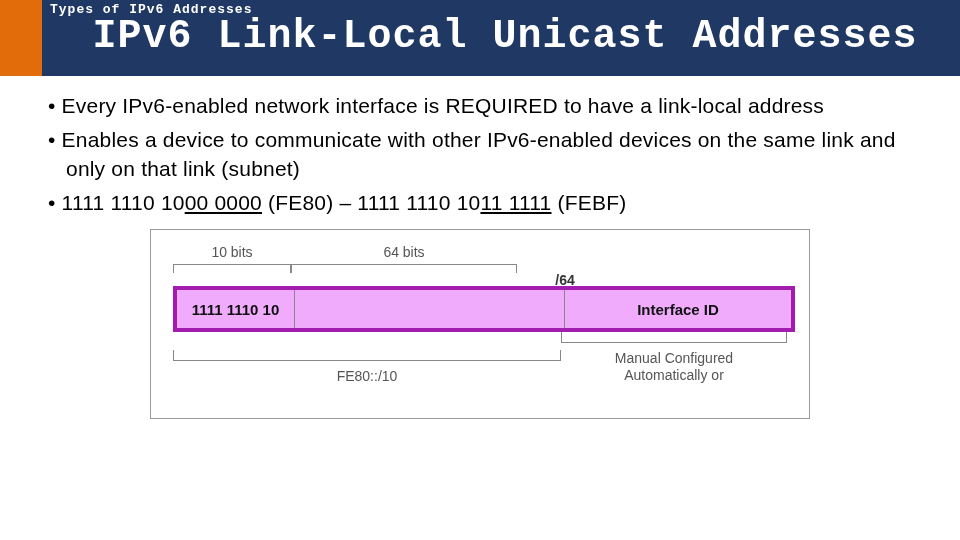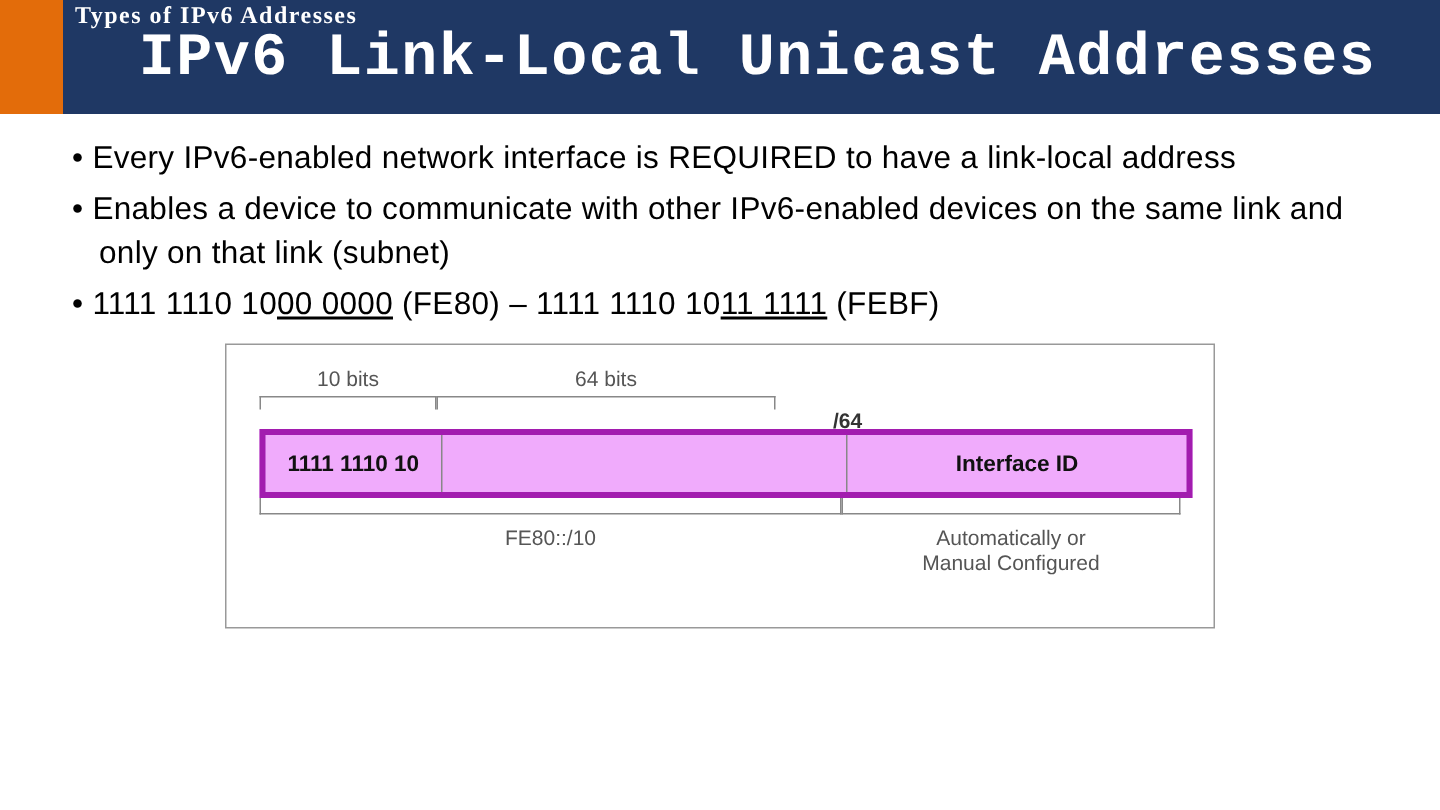--- a/index.html
+++ b/index.html
@@ -21,23 +21,23 @@
     background: #e36c0a;
   }
   .header .titleblock {
     flex: 1;
     background: #1f3864;
     color: #fff;
     position: relative;
     padding-left: 8px;
   }
   .header .eyebrow {
-    font-family: Liberation Serif, serif;
+    font-family: Liberation Mono, monospace;
     font-weight: bold;
-    font-size: 16px;
+    font-size: 13px;
     letter-spacing: 1px;
     margin-top: 2px;
     margin-bottom: 0;
   }
   .header .title {
     font-family: "Courier New", monospace;
     font-weight: bold;
     font-size: 40px;
     line-height: 1.1;
     margin-top: -2px;
@@ -122,21 +122,21 @@
     margin-top: 4px;
   }
   .row.bot-labels .seg {
     text-align: center;
     line-height: 1.2;
   }
   .seg { box-sizing: border-box; }
   .seg.w1 { width: 118px; }   
   .seg.w2 { width: 270px; }   
   .seg.w3 { width: 226px; }   
-  .seg.w12 { width: 388px; }      
+  .seg.w12 { width: 388px; margin-top: 18px; }      
   .slash64 {
     position: absolute;
     right: 226px;
     top: -18px;
     font-size: 14px;
     font-weight: bold;
     color: #333;
     transform: translateX(50%);
   }
 </style>
@@ -184,18 +184,18 @@
         <div class="tick"></div>
       </div>
     <div class="seg w3">
         <div class="tick"></div>
       </div>
   </div>
 
   <div class="row bot-labels">
     <div class="seg w12">FE80::/10</div>
     <div class="seg w3">
+      <div>Manual Configured</div>
       <div>Automatically or</div>
-      <div>Manual Configured</div>
     </div>
   </div>
 
 </div>
 
 </body></html>

